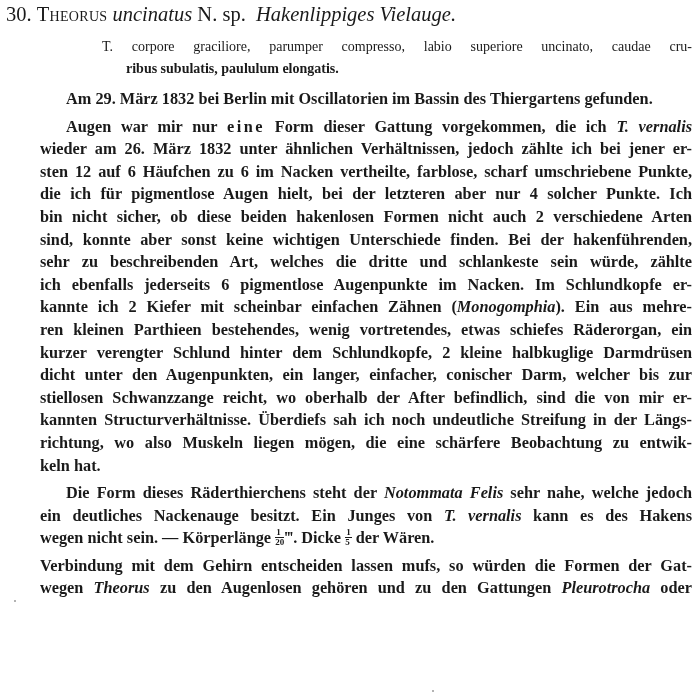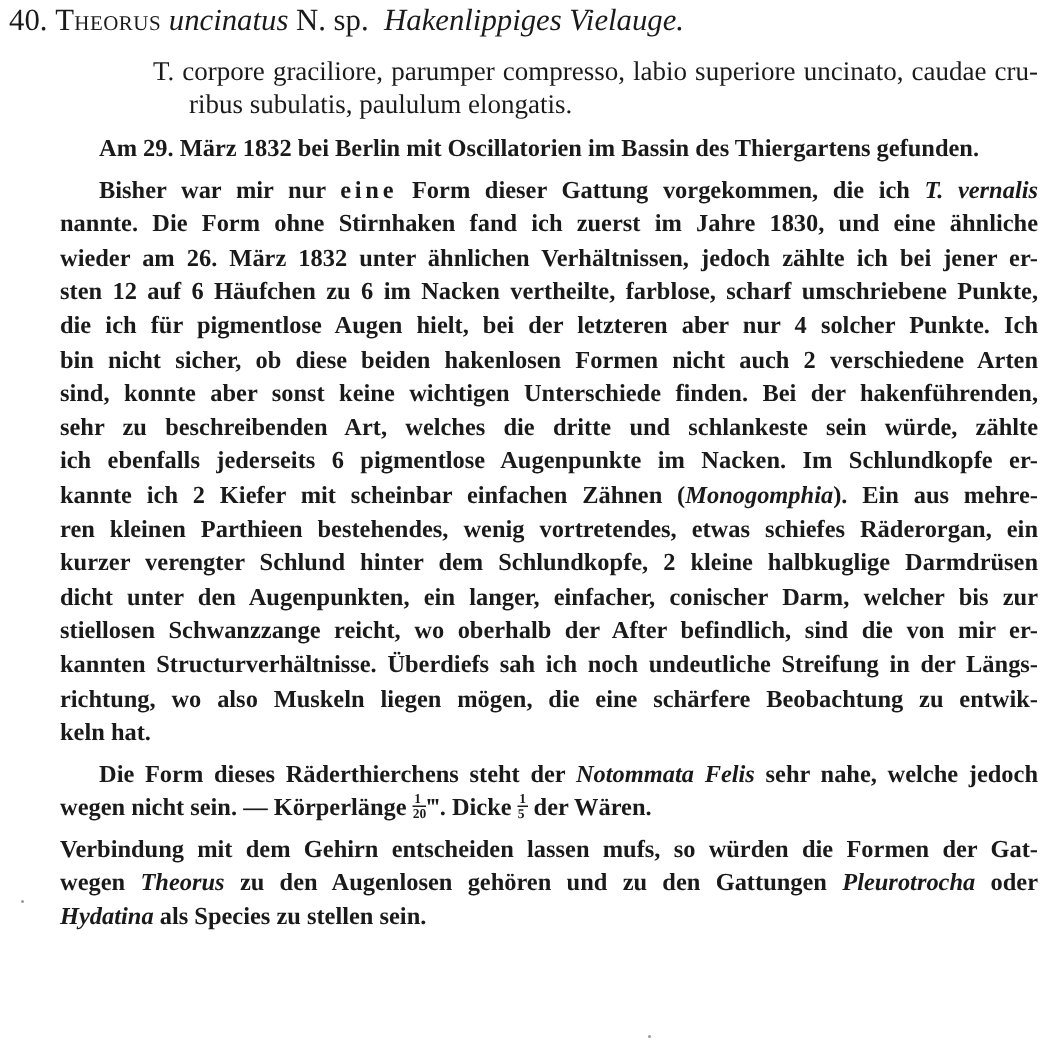--- a/index.html
+++ b/index.html
@@ -12,24 +12,24 @@
   .page { position: absolute; left: 0; top: 0; width: 700px; height: 700px; }
   .heading {
     position: absolute; left: 6px; top: 2px; width: 690px;
     font-size: 20.5px; line-height: 24px; white-space: nowrap;
   }
   .sc { font-variant: small-caps; letter-spacing: 0.3px; }
   .it { font-style: italic; }
   .spaced { letter-spacing: 2.5px; margin-top: 36px; }
   .diagnosis {
     position: absolute; left: 102px; top: 36px; width: 590px;
-    font-size: 18px; line-height: 22px;
+    font-size: 14px; line-height: 22px;
   }
   .diagnosis .l1 { display: block; white-space: nowrap; text-align: justify; text-align-last: justify; }
-  .diagnosis .l2 { display: block; padding-left: 24px; white-space: nowrap; }
+  .diagnosis .l2 { display: block; padding-left: 24px; white-space: nowrap; font-weight: bold; }
   .body {
     position: absolute; left: 40px; top: 88px; width: 652px;
     font-size: 16.3px; line-height: 22.6px;
   }
   .line {
     display: block; white-space: nowrap; height: 22.6px;
     text-align: justify; text-align-last: justify; font-weight: bold;
   }
   .line.indent { padding-left: 26px; }
   .line.last { text-align-last: left; }
@@ -38,60 +38,59 @@
   .frac span { display: block; }
   .frac .num { border-bottom: 1px solid #1a1a1a; padding: 0 1px; }
   .speck { position: absolute; width: 2px; height: 2px; background: #9a9a9a; border-radius: 1px; }
 </style>
 </head>
 <body>
 
 <div class="page">
 
   <div class="heading">
-    <span>40.</span>
+    <span>30.</span>
     <span class="sc">Theorus</span>
     <span class="it">uncinatus</span>
     <span>N. sp.</span>
     &nbsp;<span class="it">Hakenlippiges Vielauge.</span>
   </div>
 
   <div class="diagnosis">
     <span class="l1">T. corpore graciliore, parumper compresso, labio superiore uncinato, caudae cru-</span>
     <span class="l2">ribus subulatis, paululum elongatis.</span>
   </div>
 
   <div class="body">
 
     <span class="line indent last">Am 29. März 1832 bei Berlin mit Oscillatorien im Bassin des Thiergartens gefunden.</span>
     <div class="para-gap"></div>
 
-    <span class="line indent"><span>Bisher war mir nur </span><span class="spaced">eine</span><span> Form dieser Gattung vorgekommen, die ich </span><span class="it">T. vernalis</span></span>
-    <span class="line">nannte.  Die Form ohne Stirnhaken fand ich zuerst im Jahre 1830, und eine ähnliche</span>
+    <span class="line indent"><span>Augen war mir nur </span><span class="spaced">eine</span><span> Form dieser Gattung vorgekommen, die ich </span><span class="it">T. vernalis</span></span>
     <span class="line">wieder am 26. März 1832 unter ähnlichen Verhältnissen, jedoch zählte ich bei jener er-</span>
     <span class="line">sten 12 auf 6 Häufchen zu 6 im Nacken vertheilte, farblose, scharf umschriebene Punkte,</span>
     <span class="line">die ich für pigmentlose Augen hielt, bei der letzteren aber nur 4 solcher Punkte.  Ich</span>
     <span class="line">bin nicht sicher, ob diese beiden hakenlosen Formen nicht auch 2 verschiedene Arten</span>
     <span class="line">sind, konnte aber sonst keine wichtigen Unterschiede finden.  Bei der hakenführenden,</span>
     <span class="line">sehr zu beschreibenden Art, welches die dritte und schlankeste sein würde, zählte</span>
     <span class="line">ich ebenfalls jederseits 6 pigmentlose Augenpunkte im Nacken.  Im Schlundkopfe er-</span>
     <span class="line"><span>kannte ich 2 Kiefer mit scheinbar einfachen Zähnen (</span><span class="it">Monogomphia</span><span>).  Ein aus mehre-</span></span>
     <span class="line">ren kleinen Parthieen bestehendes, wenig vortretendes, etwas schiefes Räderorgan, ein</span>
     <span class="line">kurzer verengter Schlund hinter dem Schlundkopfe, 2 kleine halbkuglige Darmdrüsen</span>
     <span class="line">dicht unter den Augenpunkten, ein langer, einfacher, conischer Darm, welcher bis zur</span>
     <span class="line">stiellosen Schwanzzange reicht, wo oberhalb der After befindlich, sind die von mir er-</span>
     <span class="line">kannten Structurverhältnisse.  Überdiefs sah ich noch undeutliche Streifung in der Längs-</span>
     <span class="line">richtung, wo also Muskeln liegen mögen, die eine schärfere Beobachtung zu entwik-</span>
     <span class="line last">keln hat.</span>
     <div class="para-gap"></div>
 
     <span class="line indent"><span>Die Form dieses Räderthierchens steht der </span><span class="it">Notommata Felis</span><span> sehr nahe, welche jedoch</span></span>
+    <span class="line"><span>ein deutliches Nackenauge besitzt.  Ein Junges von </span><span class="it">T. vernalis</span><span> kann es des Hakens</span></span>
     <span class="line last"><span>wegen nicht sein. — Körperlänge </span><span class="frac"><span class="num">1</span><span>20</span></span><span>‴</span><span>.  Dicke </span><span class="frac"><span class="num">1</span><span>5</span></span><span> der Wären.</span></span>
     <div class="para-gap"></div>
 
     <span class="line">Verbindung mit dem Gehirn entscheiden lassen mufs, so würden die Formen der Gat-</span>
     <span class="line"><span>wegen </span><span class="it">Theorus</span><span> zu den Augenlosen gehören und zu den Gattungen </span><span class="it">Pleurotrocha</span><span> oder</span></span>
-    <span class="line last"><span class="it">Hydatina</span><span> als Species zu stellen sein.</span></span>
   </div>
 
   <div class="speck" style="left:432px; top:690px;"></div>
   <div class="speck" style="left:14px; top:600px;"></div>
 </div>
 
 </body></html>

